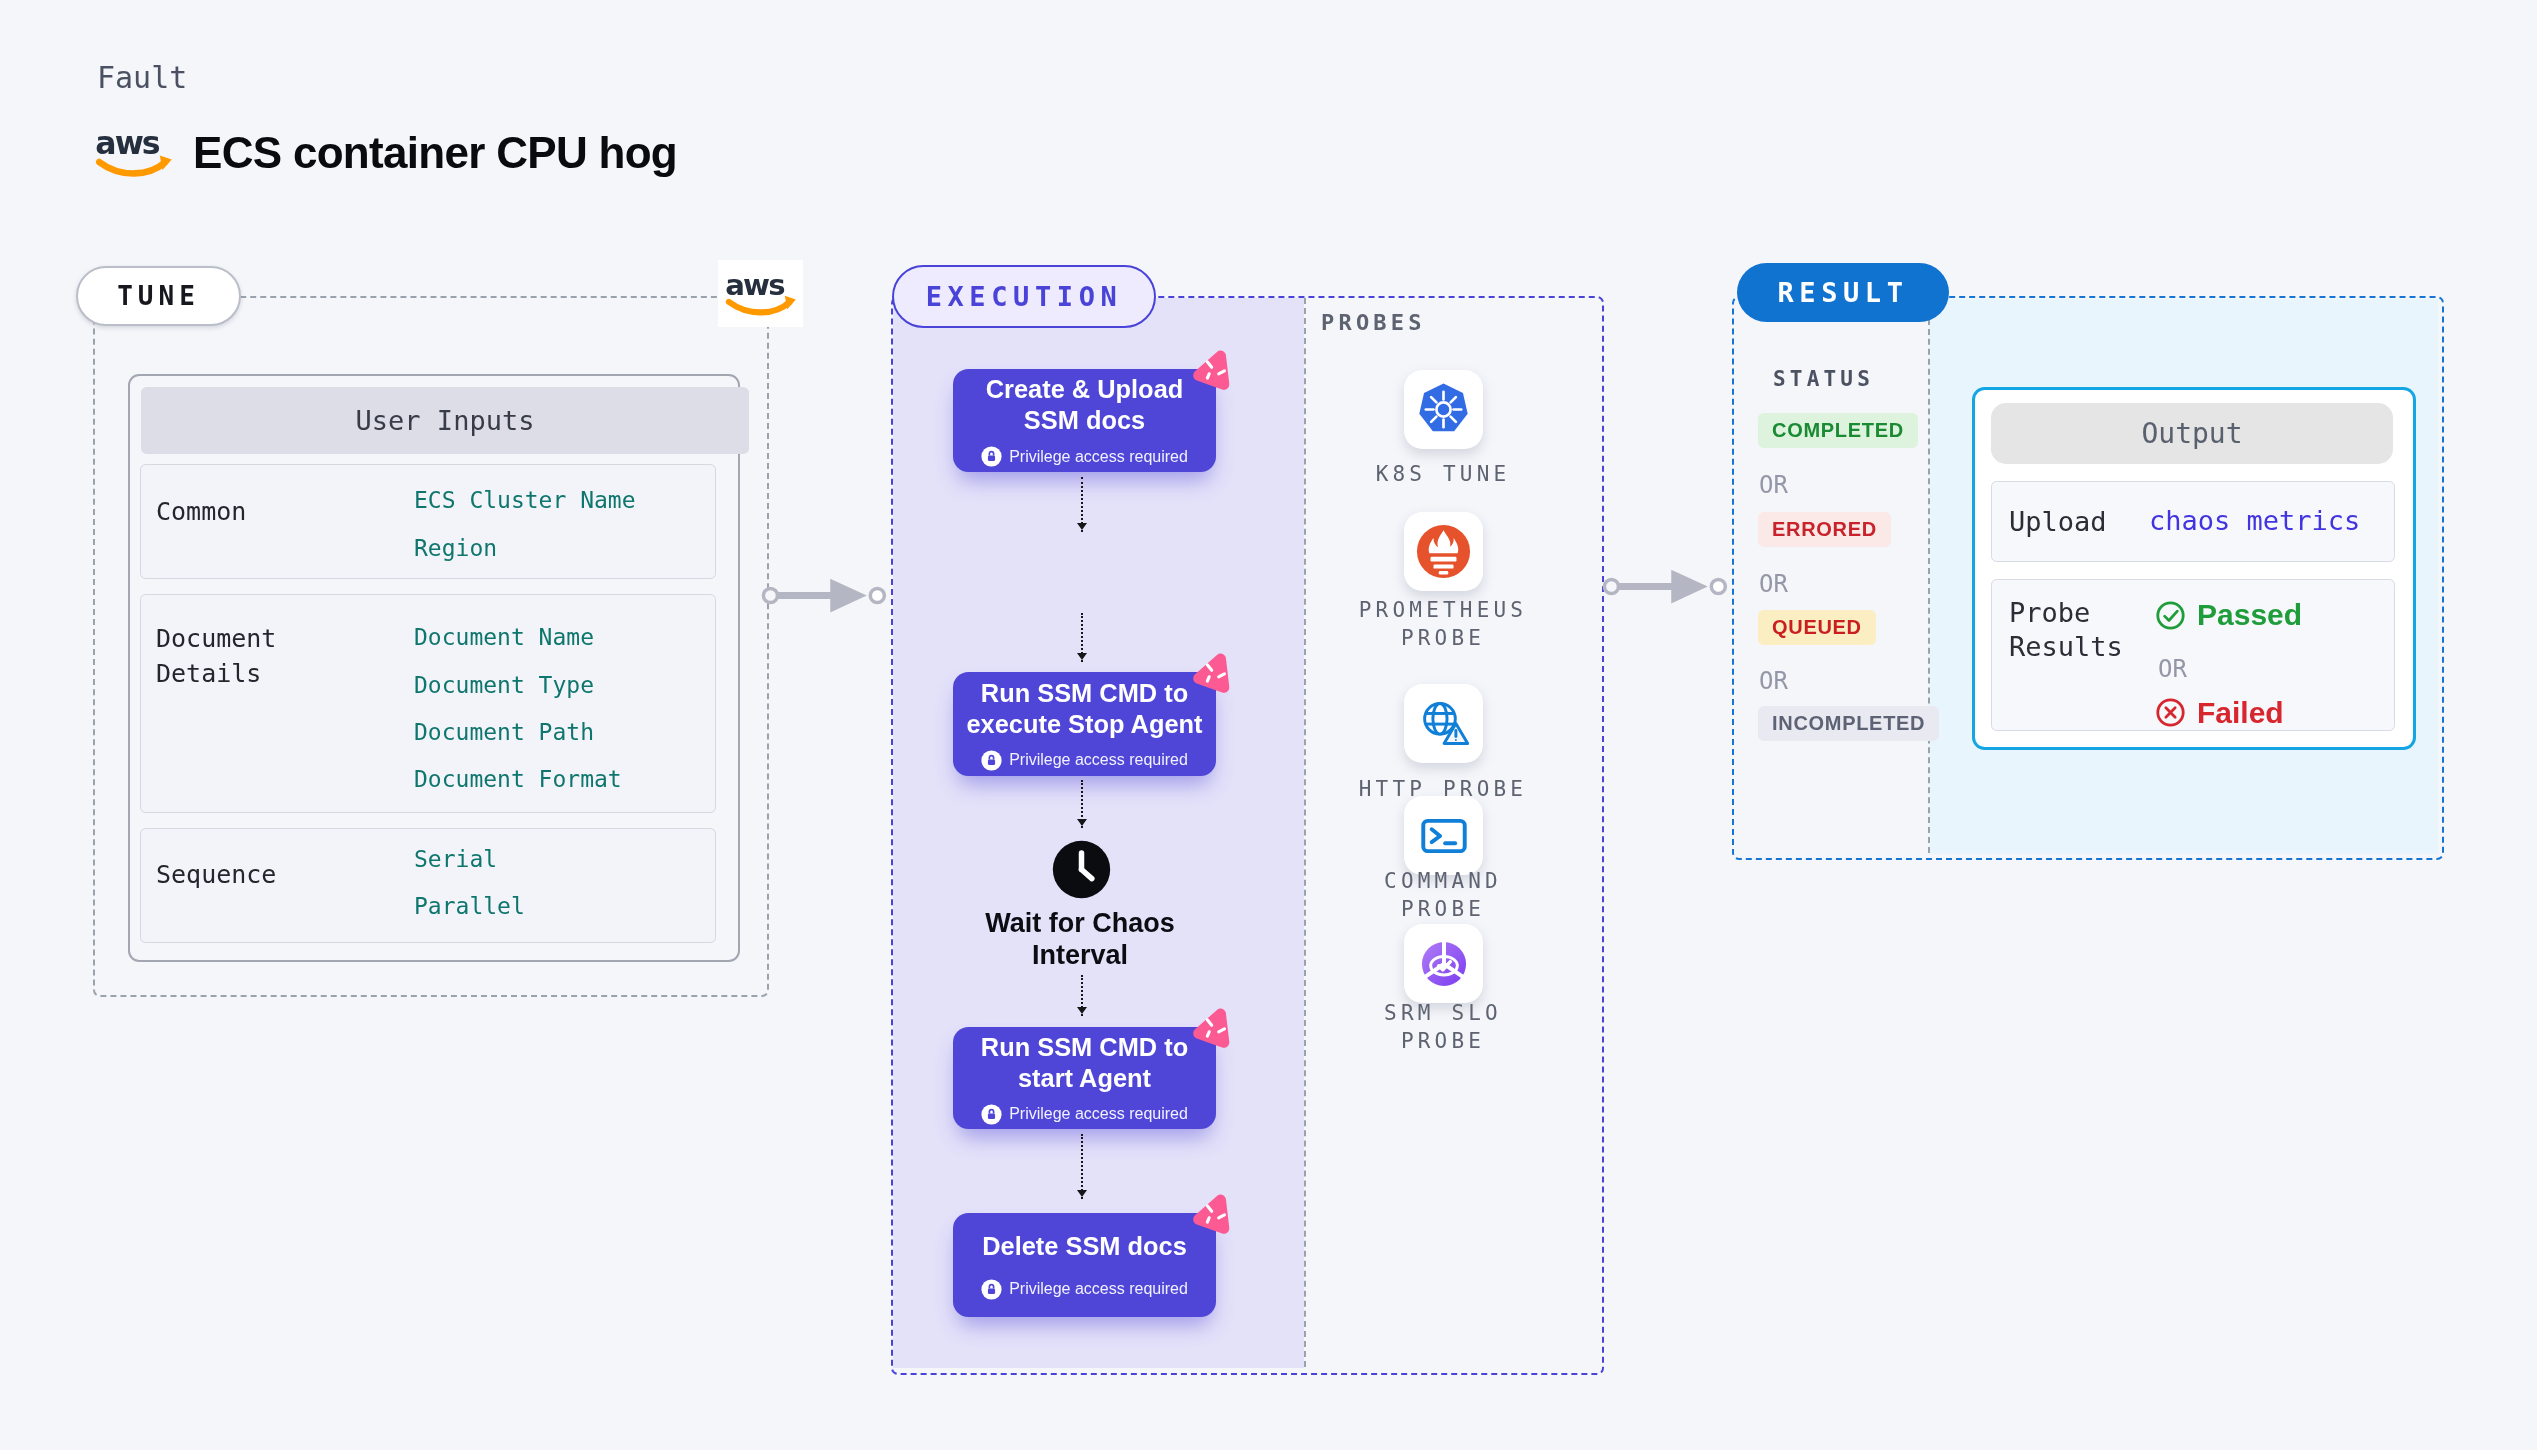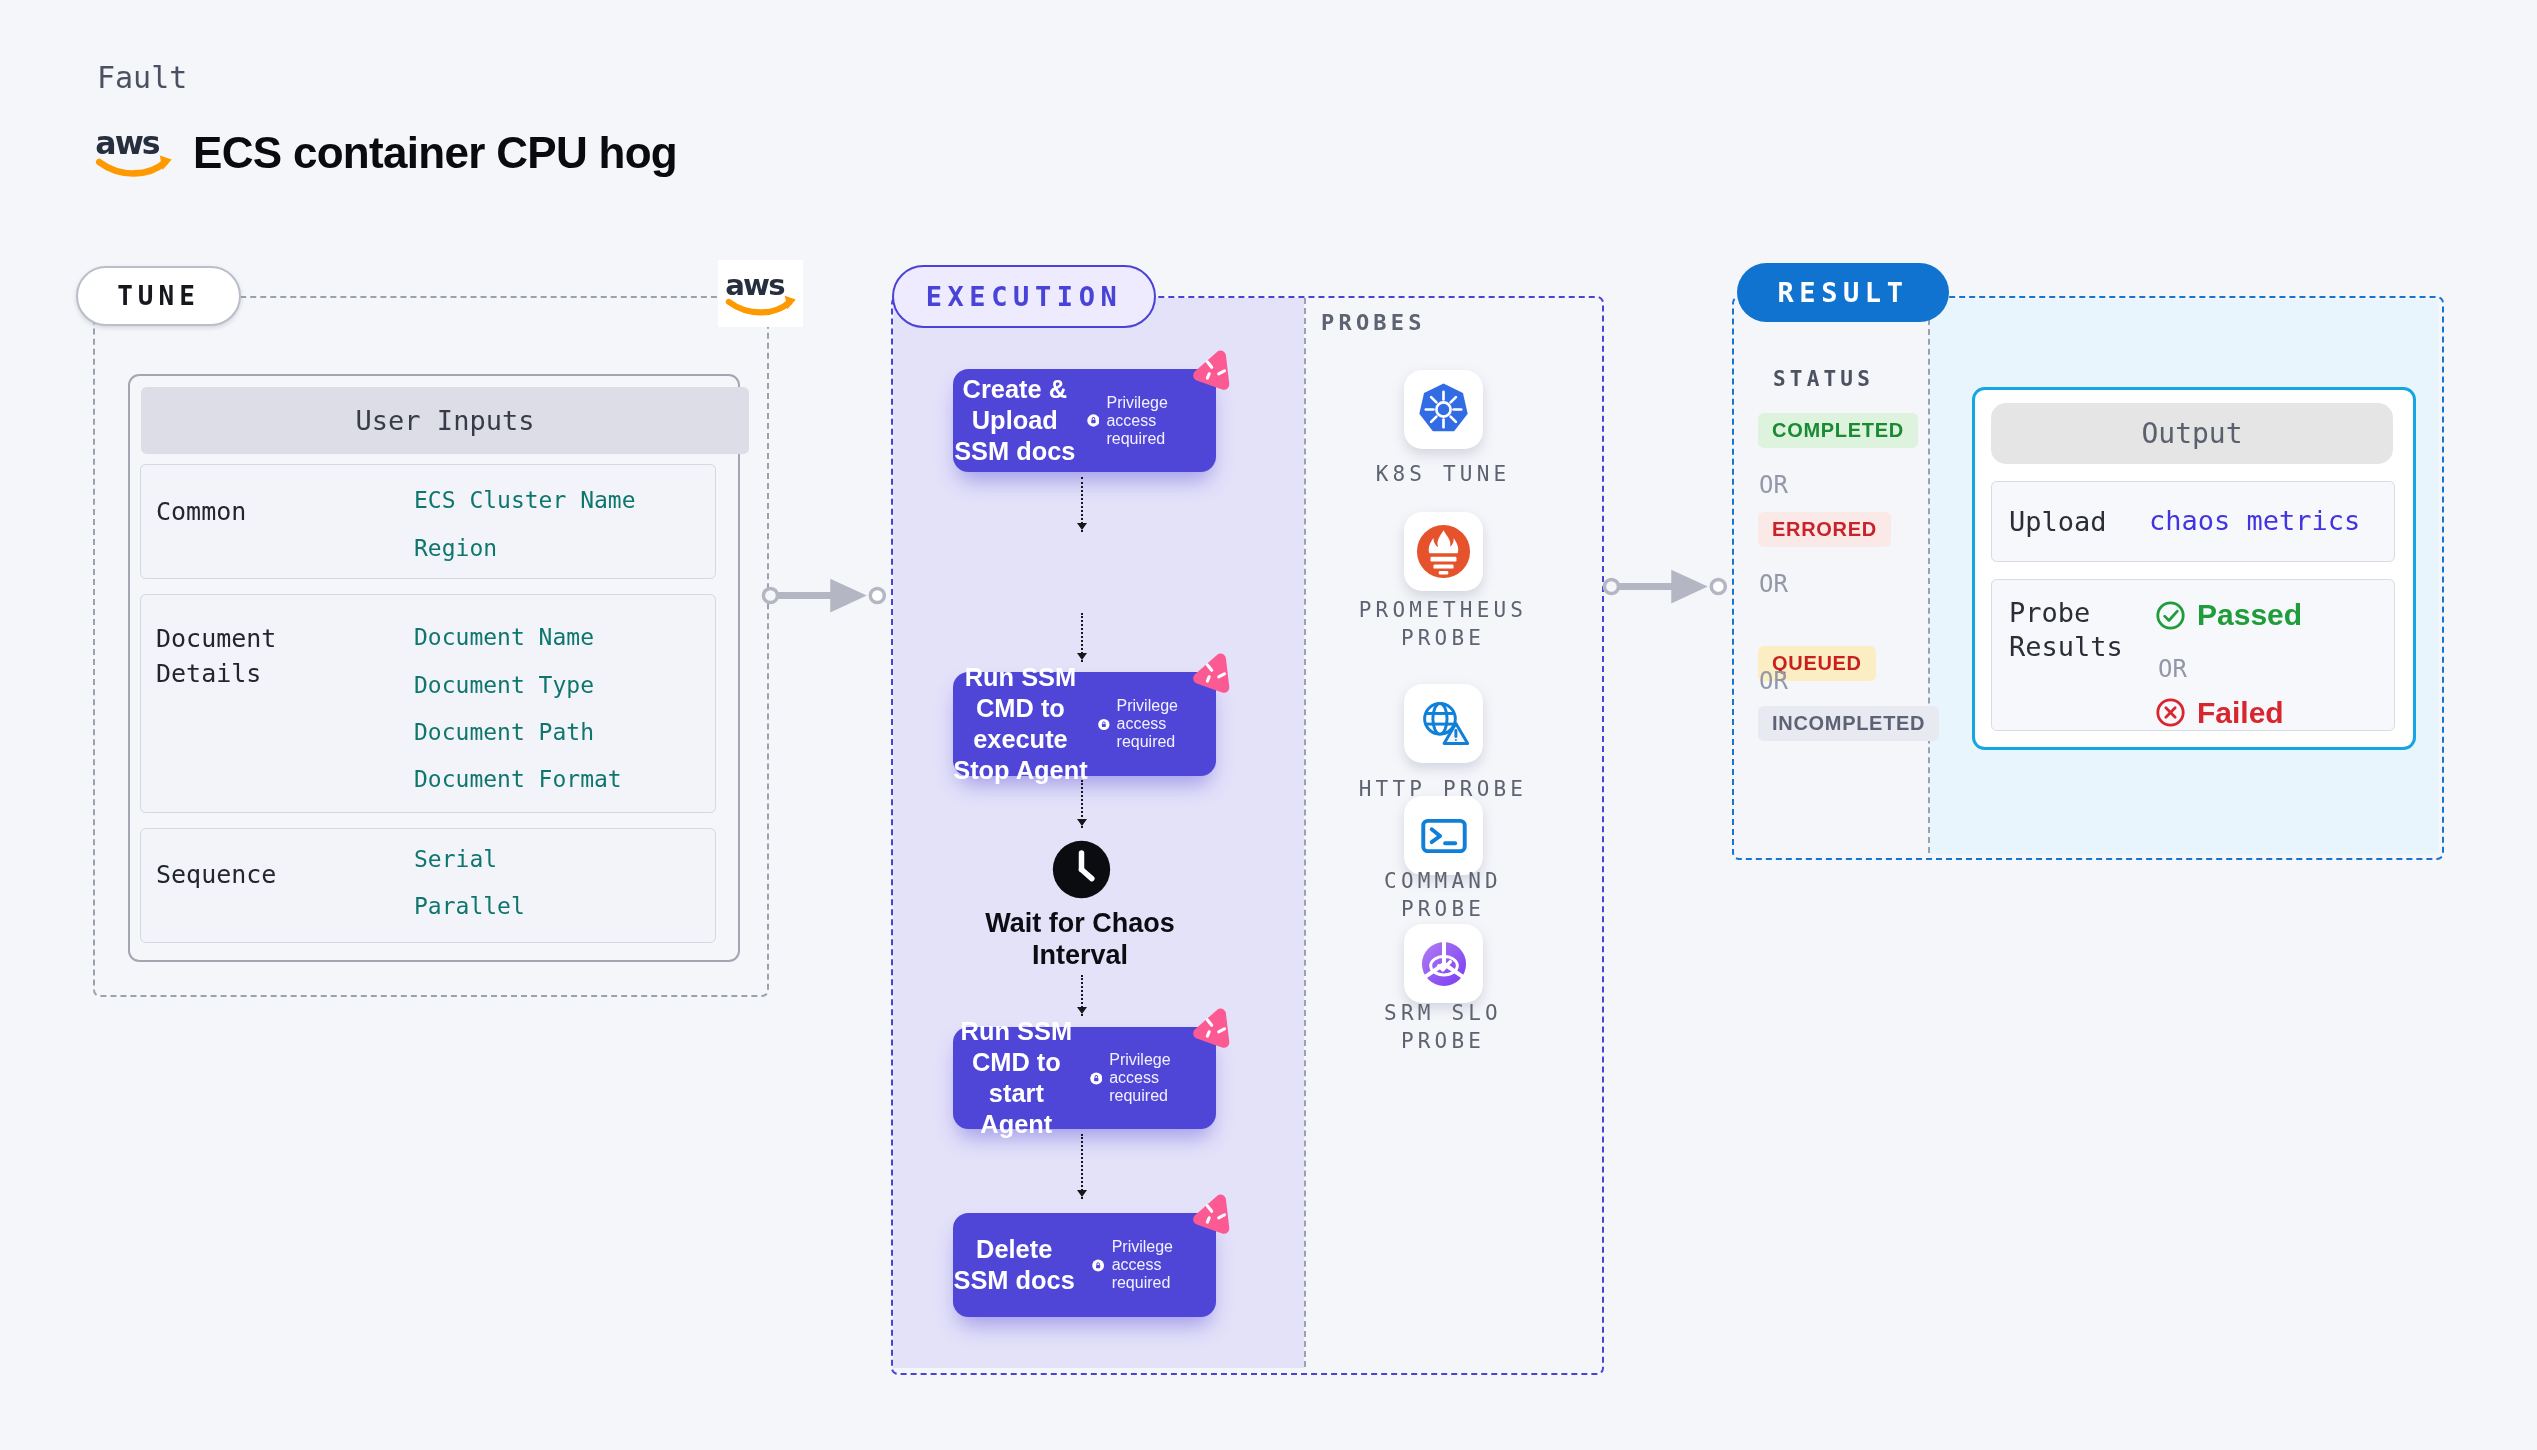--- a/index.html
+++ b/index.html
@@ -26,21 +26,21 @@
   .ui-card{position:absolute;background:#f5f6fa;border:2.8px solid #a2a6b0;border-radius:11.3px;}
   .ui-head{position:absolute;background:#dcdde7;border-radius:5.6px;display:flex;align-items:center;justify-content:center;
            font-family:"DejaVu Sans Mono",monospace;font-size:27px;color:#373c48;}
   .ui-row{position:absolute;background:#f3f4f9;border:1.4px solid #d5d7e1;border-radius:5.6px;}
   .ui-label{position:absolute;font-family:"DejaVu Sans Mono",monospace;font-size:25px;color:#23262e;line-height:35px;}
   .ui-val{position:absolute;font-family:"DejaVu Sans Mono",monospace;font-size:23px;color:#0f766e;line-height:31px;margin-left:20px;}
 
   
   .lavender{position:absolute;background:#e4e2f9;}
   .blockcard{position:absolute;background:#4f46d8;border-radius:15.5px;color:#fff;
-             display:flex;align-items:center;justify-content:center;gap:10px;
+             display:flex;flex-direction:column;align-items:center;justify-content:center;gap:10px;
              box-shadow:0 12.7px 21px -5.6px rgba(79,70,216,.45);}
   .blockcard .btitle{font-weight:bold;font-size:25.4px;line-height:31px;text-align:center;white-space:pre-line;}
   .privrow{display:flex;align-items:center;gap:7px;font-size:16px;color:#f2f1ff;}
   .flowtext{position:absolute;font-weight:bold;font-size:27px;line-height:32px;color:#0c0d12;text-align:center;white-space:pre-line;}
   .conn{position:absolute;width:0;border-left:2.8px dotted #15151a;}
   .conn::after{content:"";position:absolute;left:-6.4px;bottom:-2.8px;border:5.6px solid transparent;border-top:7.8px solid #15151a;}
   .chaosbadge{position:absolute;width:45px;height:45px;transform:rotate(6deg);}
 
   
   .probecard{position:absolute;width:79px;height:79px;background:#ffffff;border-radius:18.3px;
@@ -49,21 +49,21 @@
               font-size:21px;letter-spacing:4.2px;line-height:28px;color:#5d6370;white-space:pre-line;}
   .probes-title{position:absolute;font-family:"DejaVu Sans Mono",monospace;font-size:22px;letter-spacing:4.2px;color:#5d6370;font-weight:bold;}
 
   
   .cyanpanel{position:absolute;background:#e8f5fc;}
   .statuslbl{position:absolute;font-family:"DejaVu Sans Mono",monospace;font-weight:bold;font-size:21px;letter-spacing:4.2px;color:#4c5262;}
   .stbadge{position:absolute;display:inline-flex;align-items:center;border-radius:5.6px;
            font-weight:bold;font-size:20px;letter-spacing:0.7px;padding:0 14px;height:35px;}
   .st-completed{background:#ddf3de;color:#1a8a33;}
   .st-errored{background:#fbe9e8;color:#c8222b;}
-  .st-queued{background:#faeec2;color:#cb1f1f;margin-top:36px;}
+  .st-queued{background:#faeec2;color:#cb1f1f;}
   .st-incompleted{background:#e9eaf1;color:#5d6375;}
   .orlbl{position:absolute;font-family:"DejaVu Sans Mono",monospace;font-size:24px;color:#9397a8;}
 
   .outputcard{position:absolute;background:#ffffff;border:3.5px solid #14a5e3;border-radius:12.7px;}
   .outhead{position:absolute;background:#e5e5e5;border-radius:15px;display:flex;align-items:center;justify-content:center;
            font-family:"DejaVu Sans Mono",monospace;font-size:28px;color:#5a616e;}
   .outrow{position:absolute;background:#f7f8fb;border:1.4px solid #d9dbe4;border-radius:5.6px;}
   .outlabel{position:absolute;font-family:"DejaVu Sans Mono",monospace;font-size:27px;color:#2b2e37;line-height:34px;white-space:pre-line;}
   .outvalue{position:absolute;font-family:"DejaVu Sans Mono",monospace;font-size:27px;color:#4334e1;}
   .passedtxt{position:absolute;font-weight:bold;font-size:30px;color:#1f9d3a;}

